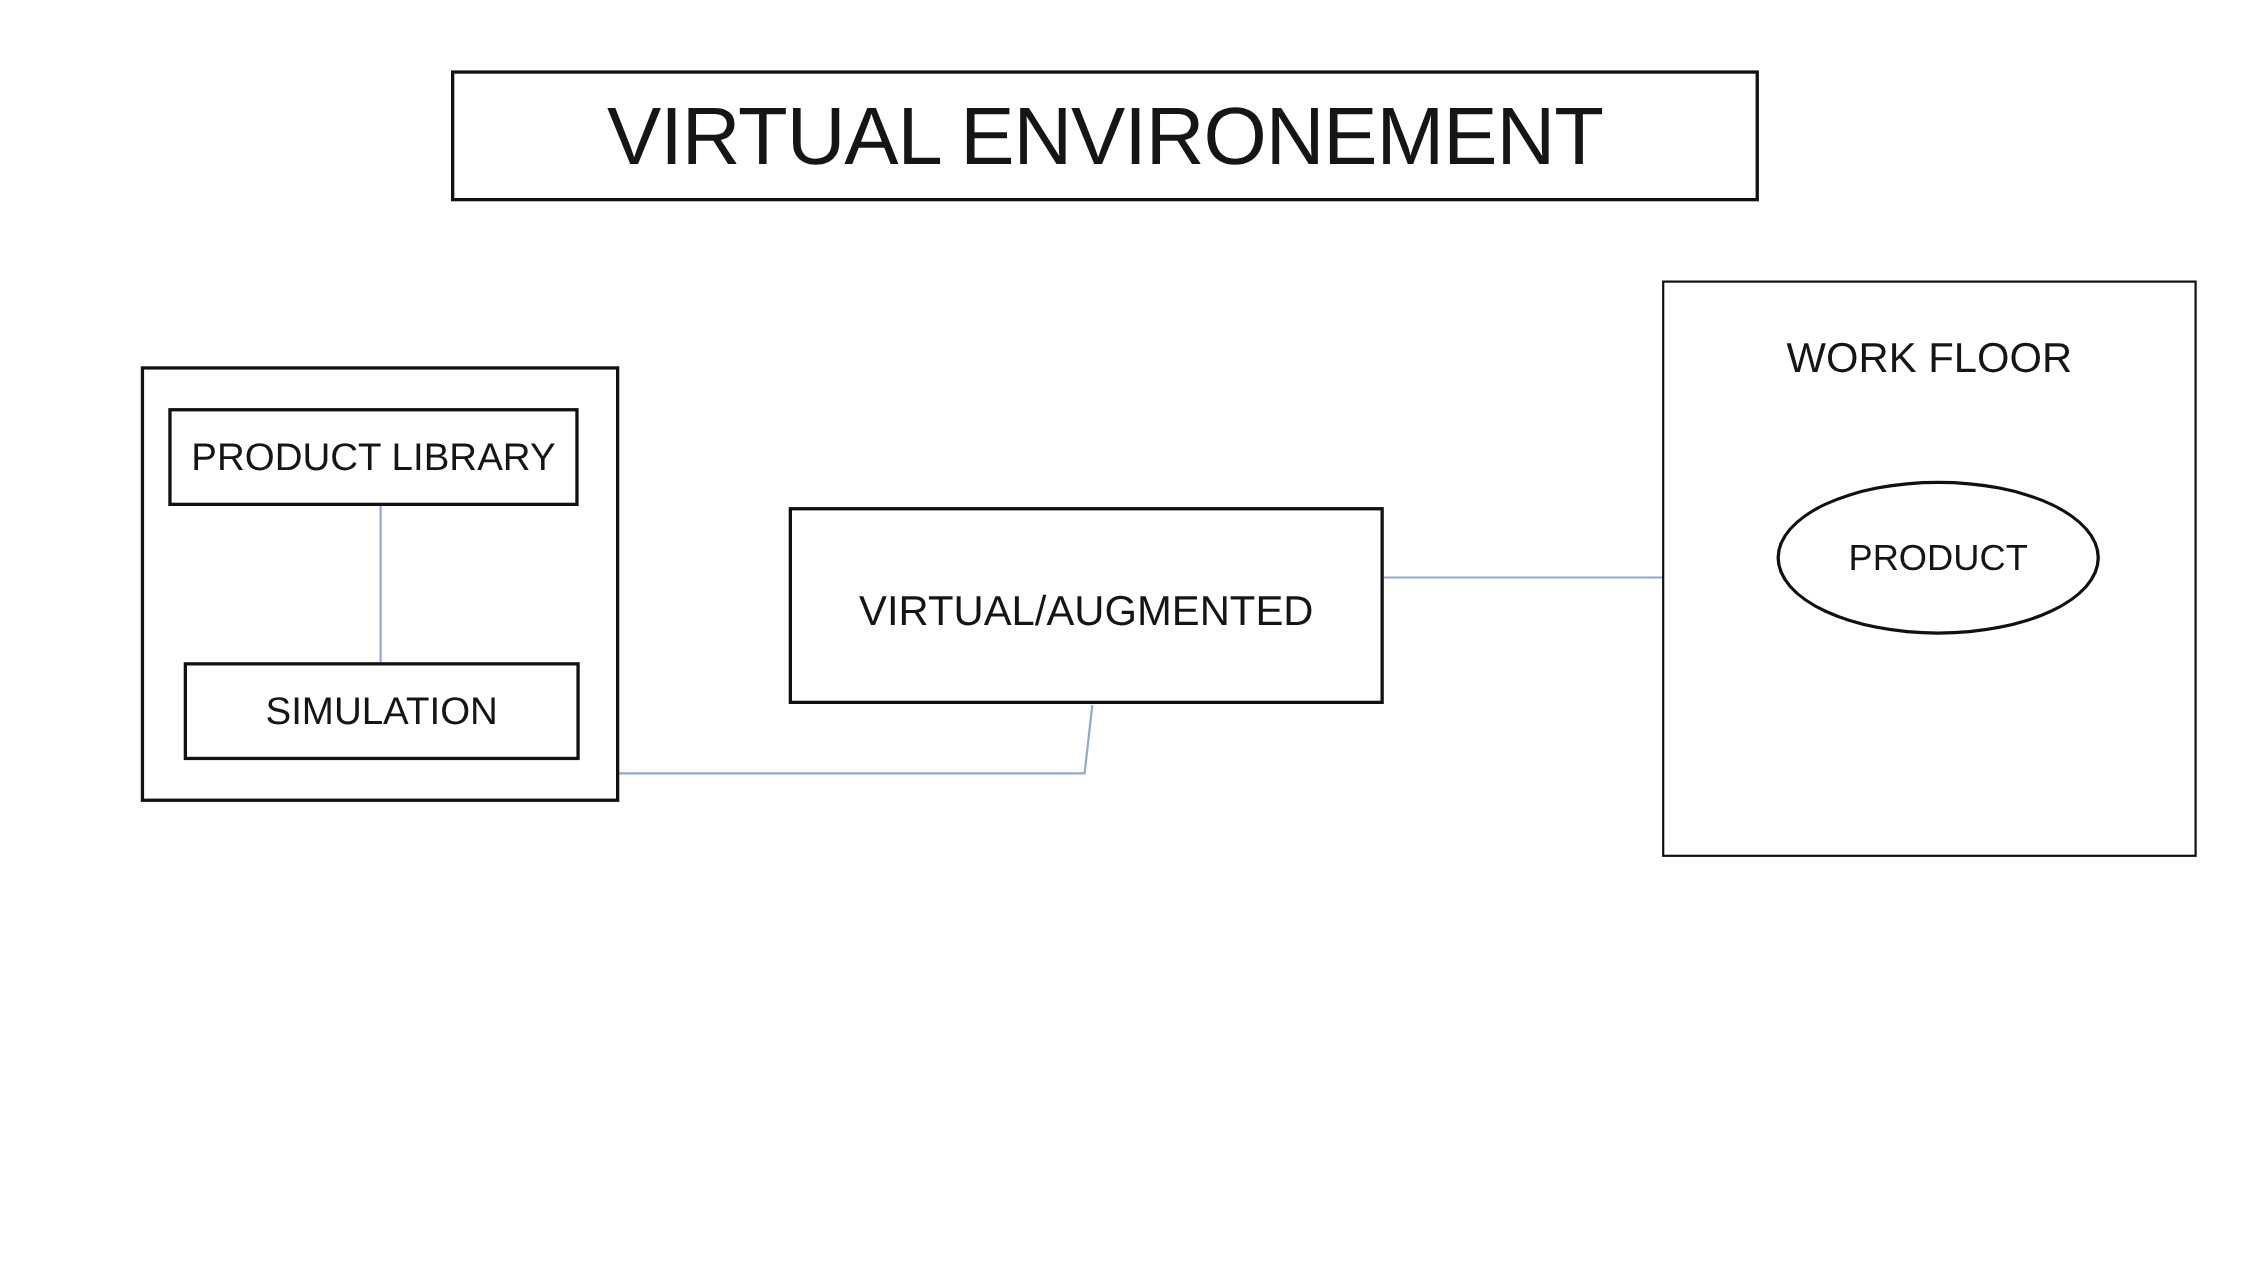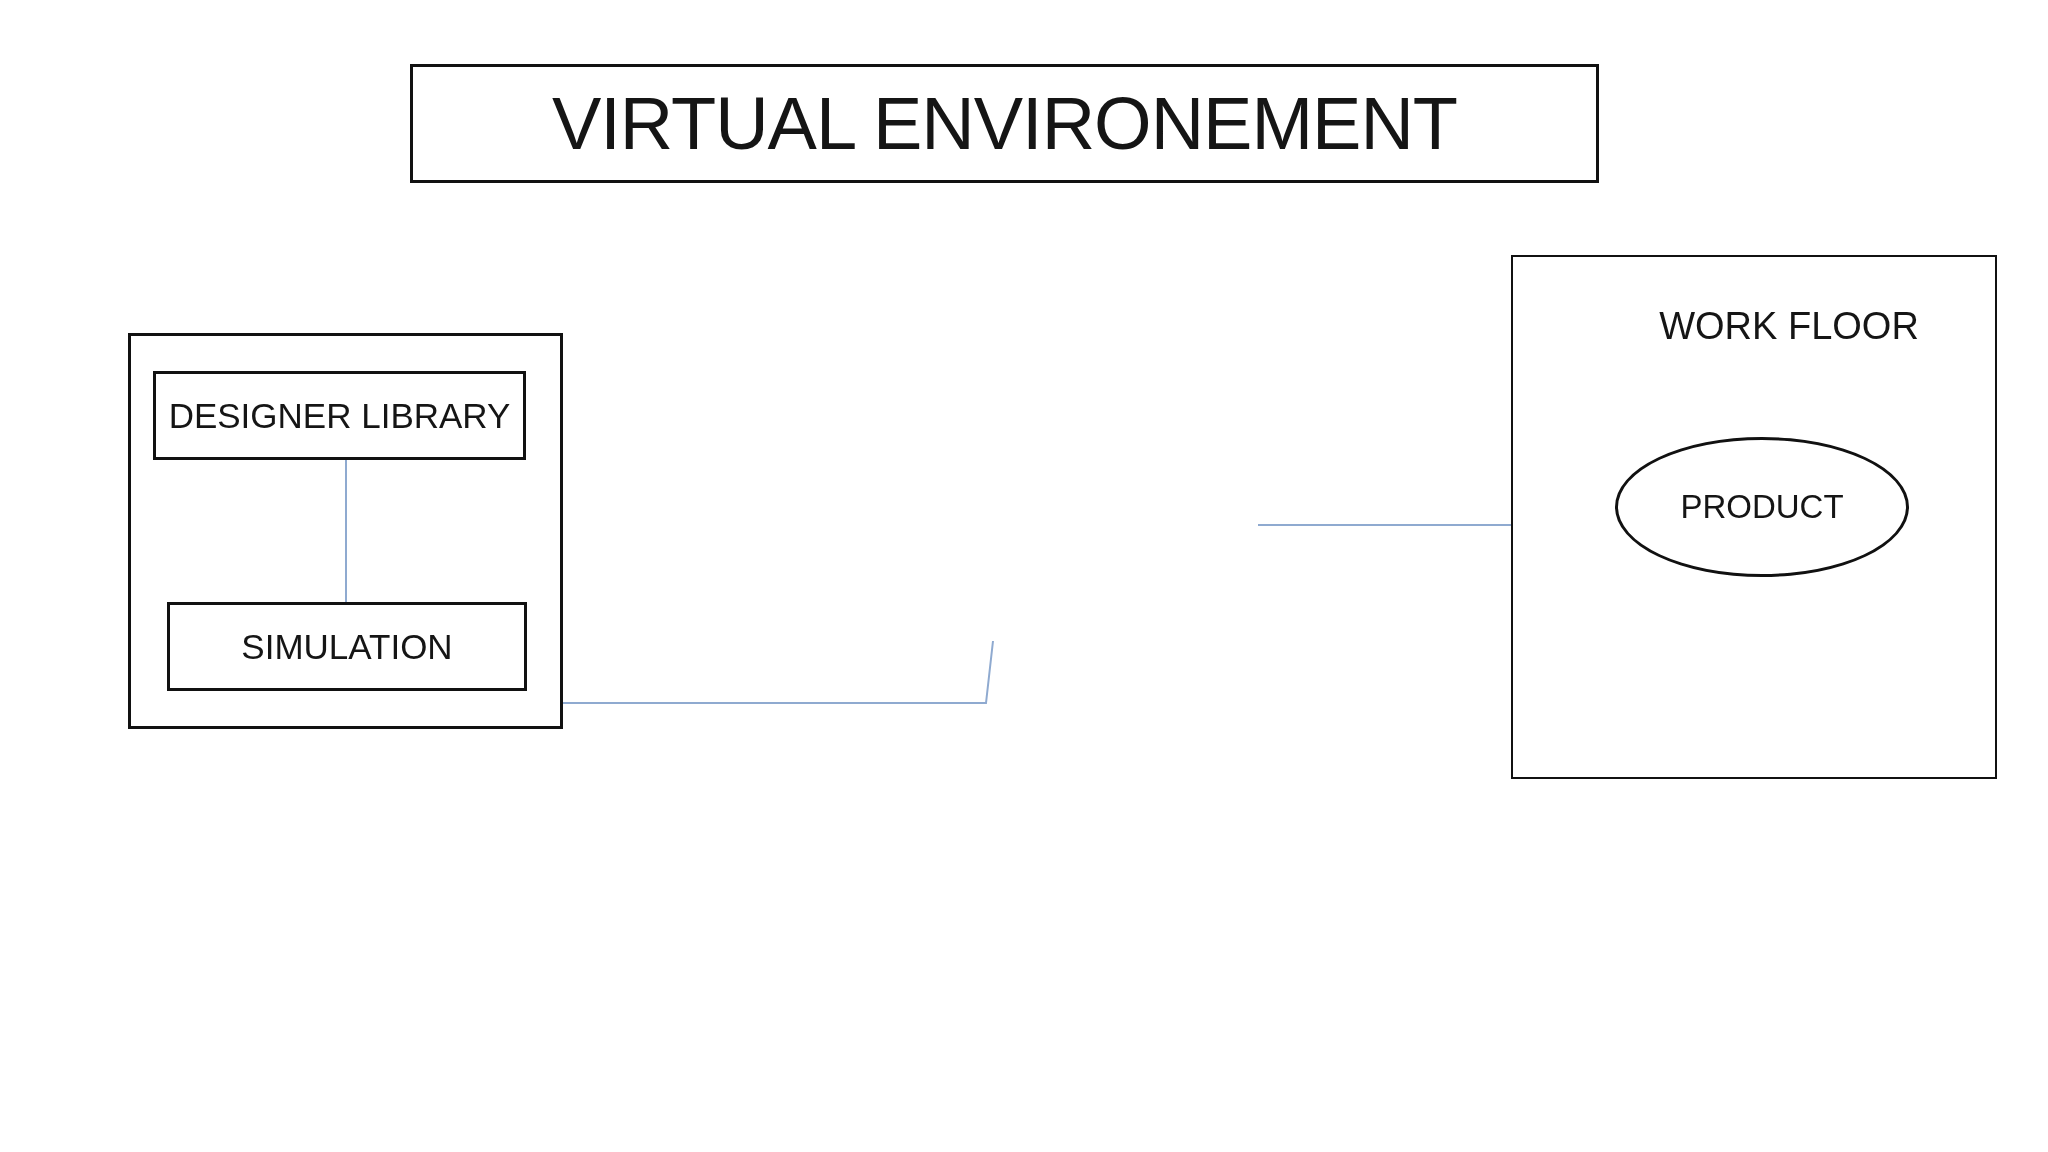--- a/index.html
+++ b/index.html
@@ -47,21 +47,21 @@
     font-size:38px;border-width:3px;
   }
   #virtual-augmented-box .label{transform:translateY(6px);}
   #work-floor-box{
     left:1511px;top:255px;width:486px;height:524px;
     border-width:2px;
     display:block;
   }
   #work-floor-title{
     position:absolute;left:0;top:48px;width:100%;
-    text-align:center;font-size:38px;margin-left:35px;
+    text-align:center;font-size:38px;
   }
   #designer-ellipse{
     position:absolute;
     left:102px;top:180px;width:294px;height:140px;
     border:3px solid var(--border-black);
     border-radius:50%;
     box-sizing:border-box;
     background:#fff;
     display:flex;align-items:center;justify-content:center;
     font-size:33px;
@@ -83,27 +83,30 @@
     <line x1="1258" y1="525" x2="1622" y2="525"></line>
   </svg>
 
   <div class="box" id="title-box">
     <span class="label">VIRTUAL ENVIRONEMENT</span>
   </div>
 
   <div class="box" id="left-group-box"></div>
 
   <div class="box" id="product-library-box">
-    <span class="label">DESIGNER LIBRARY</span>
+    <span class="label">PRODUCT LIBRARY</span>
   </div>
 
   <div class="box" id="simulation-box">
     <span class="label">SIMULATION</span>
   </div>
 
+  <div class="box" id="virtual-augmented-box">
+    <span class="label">VIRTUAL/AUGMENTED</span>
+  </div>
 
   <div class="box" id="work-floor-box">
     <div id="work-floor-title">WORK FLOOR</div>
     <div id="designer-ellipse">
       <span class="label">PRODUCT</span>
     </div>
   </div>
 
 </div>
 

